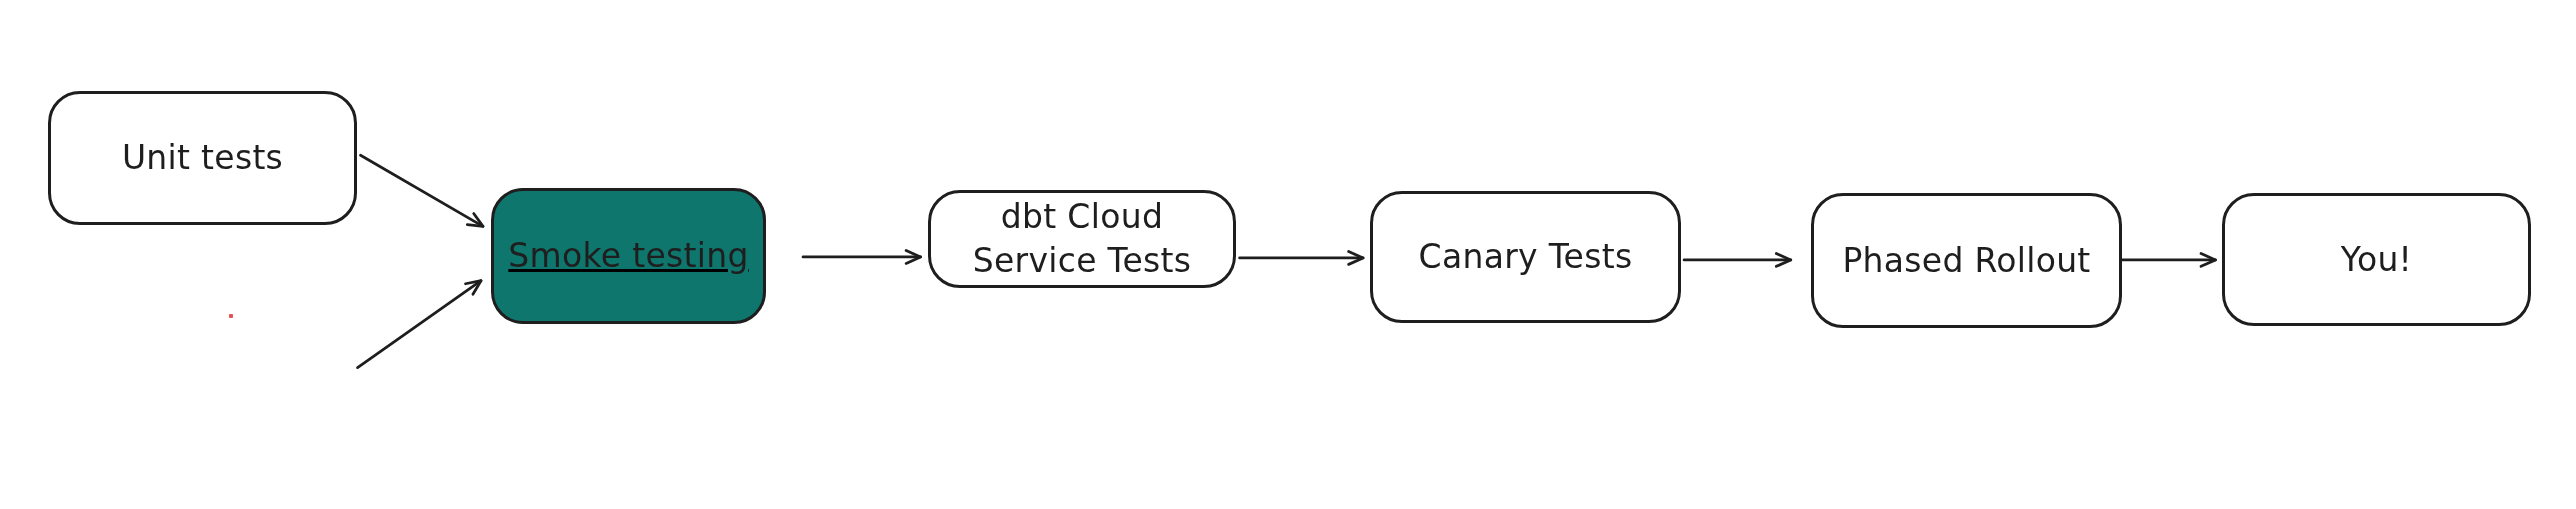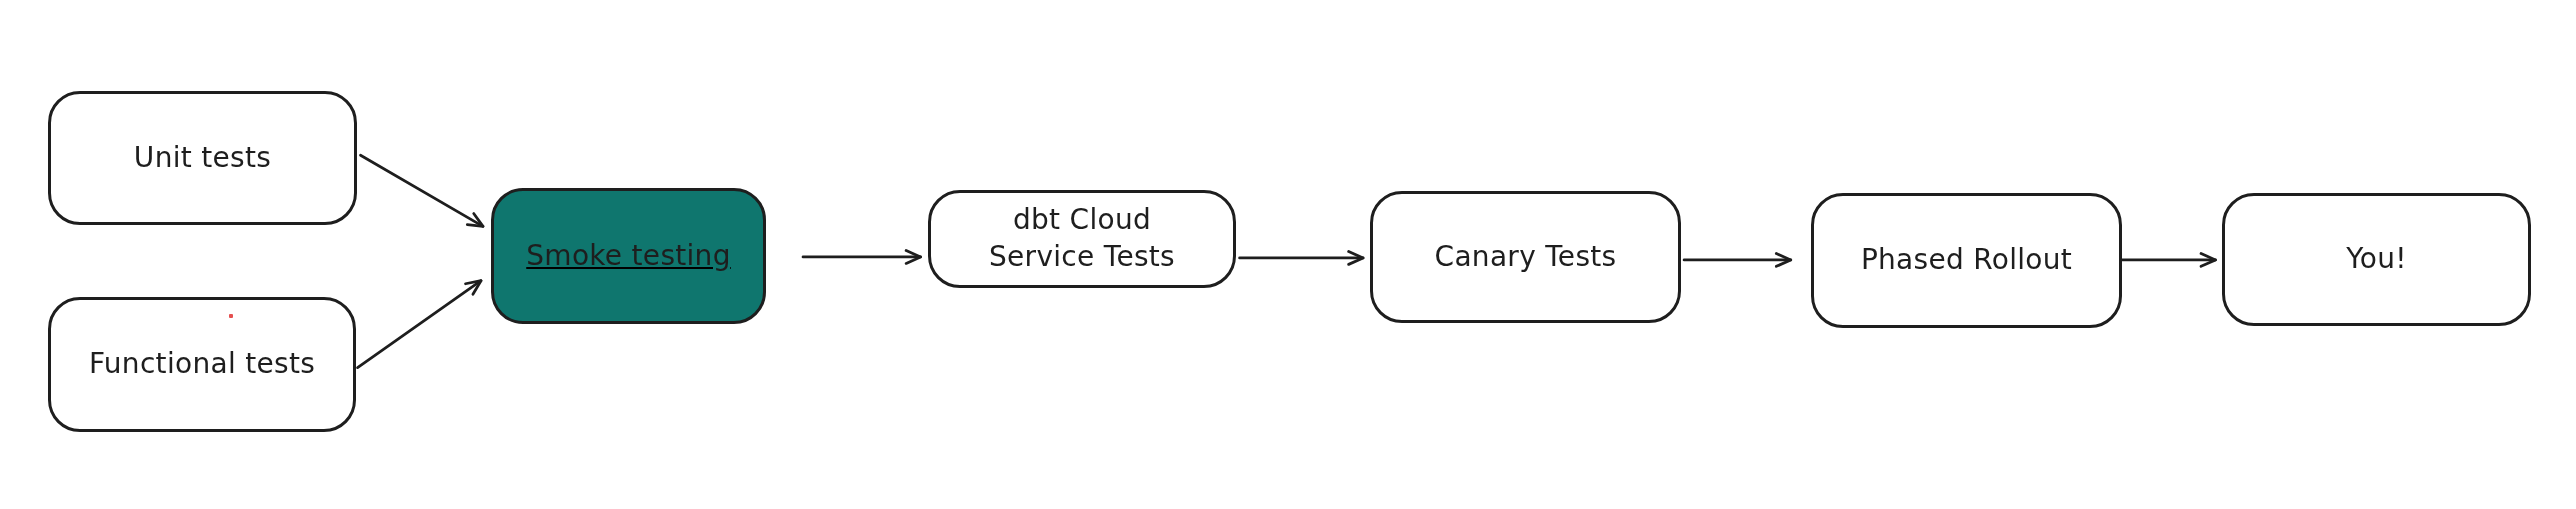--- a/index.html
+++ b/index.html
@@ -28,21 +28,21 @@
     box-sizing: border-box;
     background: #ffffff;
     border: 3px solid #1e1e1e;
     border-radius: 32px;
     display: flex;
     align-items: center;
     justify-content: center;
     text-align: center;
   }
   .node .label {
-    font-size: 28px;
+    font-size: 33px;
     line-height: 1.32;
     color: #1e1e1e;
     white-space: pre-line;
     letter-spacing: 0.3px;
     user-select: none;
   }
   .speck {
     position: absolute;
     width: 4px;
     height: 4px;
@@ -79,23 +79,20 @@
     <g stroke="#1e1e1e" stroke-width="2.8" stroke-linecap="round" stroke-linejoin="round" fill="none">
         <line x1="2138" y1="263" x2="2243" y2="263"></line>
         <path d="M 2228.4 269.5 L 2243 263 L 2228.4 256.5"></path>
       </g>
   </svg>
 
   <div class="node" style="left: 48px; top: 91px; width: 309px; height: 134px; border-color: rgb(30, 30, 30); background: rgb(255, 255, 255);">
     <span class="label">Unit tests</span>
   </div>
 
-  <div class="node" style="left: 48px; top: 297px; width: 308px; height: 135px; border-color: rgb(30, 30, 30); background: rgb(255, 255, 255);">
-    <span class="label">Functional tests</span>
-  </div>
 
   <div class="node" style="left: 491px; top: 188px; width: 275px; height: 136px; border-color: rgb(30, 30, 30); background: #0f766e; text-decoration: underline;">
     <span class="label">Smoke testing</span>
   </div>
 
   <div class="node" style="left: 928px; top: 190px; width: 308px; height: 98px; border-color: rgb(30, 30, 30); background: rgb(255, 255, 255);">
     <span class="label">dbt Cloud
 Service Tests</span>
   </div>
 

